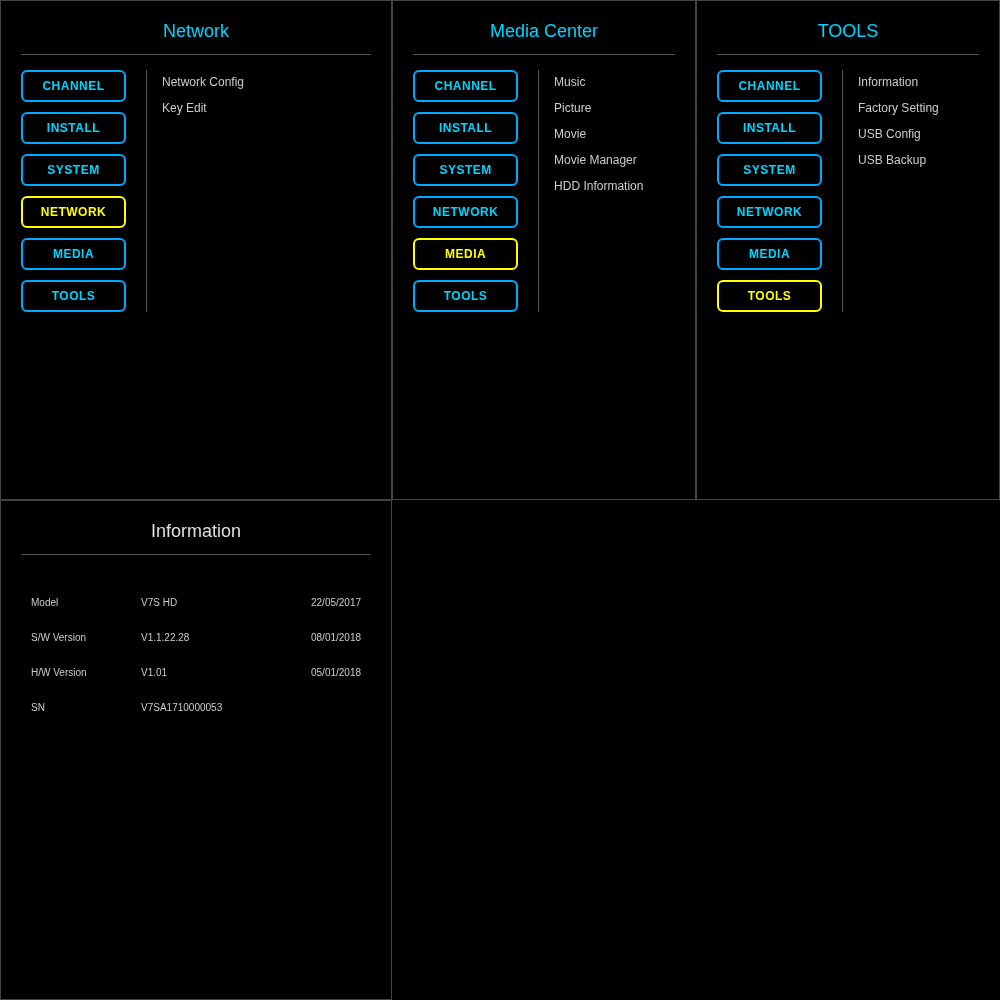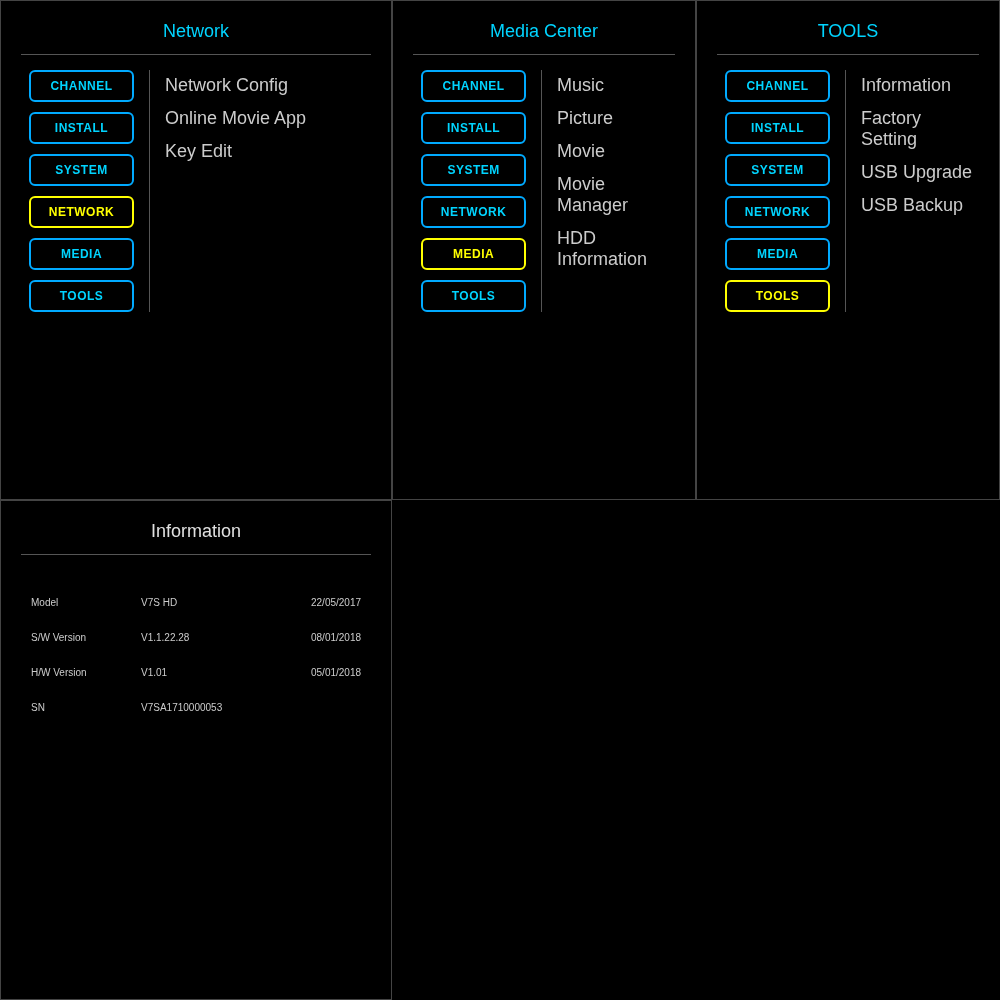--- a/index.html
+++ b/index.html
@@ -63,21 +63,20 @@
       display: flex;
       align-items: center;
       justify-content: center;
       width: 105px;
       height: 32px;
       border-radius: 6px;
       font-size: 12px;
       font-weight: bold;
       cursor: pointer;
       letter-spacing: 0.5px;
-      margin-left: 8px;
     }
 
     .btn-cyan {
       border: 2px solid #00aaff;
       color: #00d4ff;
       background: transparent;
     }
 
     .btn-yellow {
       border: 2px solid #ffff00;
@@ -95,21 +94,21 @@
     .menu-items {
       display: flex;
       flex-direction: column;
       gap: 12px;
       padding-top: 5px;
       flex: 1;
     }
 
     .menu-item {
       color: #ccc;
-      font-size: 18px;
+      font-size: 12px;
       cursor: pointer;
     }
 
     .menu-item-selected {
       color: #fff;
       border: 1px solid #aaaa00;
       background: rgba(80, 80, 0, 0.3);
       padding: 4px 8px;
       border-radius: 2px;
     }
@@ -160,21 +159,20 @@
         <div class="nav-btn btn-cyan">CHANNEL</div>
         <div class="nav-btn btn-cyan">INSTALL</div>
         <div class="nav-btn btn-cyan">SYSTEM</div>
         <div class="nav-btn btn-yellow">NETWORK</div>
         <div class="nav-btn btn-cyan">MEDIA</div>
         <div class="nav-btn btn-cyan">TOOLS</div>
       </div>
       <div class="nav-divider"></div>
       <div class="menu-items">
         <div class="menu-item">Network Config</div>
-        <div class="menu-item">Online Movie App</div>
         <div class="menu-item">Key Edit</div>
       </div>
     </div>
   </div>
 
   <div class="quadrant">
     <div class="quadrant-title title-cyan">Media Center</div>
     <div class="divider"></div>
     <div class="panel-content">
       <div class="nav-buttons">
@@ -205,21 +203,21 @@
         <div class="nav-btn btn-cyan">INSTALL</div>
         <div class="nav-btn btn-cyan">SYSTEM</div>
         <div class="nav-btn btn-cyan">NETWORK</div>
         <div class="nav-btn btn-cyan">MEDIA</div>
         <div class="nav-btn btn-yellow">TOOLS</div>
       </div>
       <div class="nav-divider"></div>
       <div class="menu-items">
         <div class="menu-item">Information</div>
         <div class="menu-item">Factory Setting</div>
-        <div class="menu-item">USB Upgrade</div>
+        <div class="menu-item">USB Config</div>
         <div class="menu-item">USB Backup</div>
       </div>
     </div>
   </div>
 
   <div class="quadrant">
     <div class="quadrant-title title-white">Information</div>
     <div class="divider"></div>
     <div class="info-panel">
       <div class="info-table">

